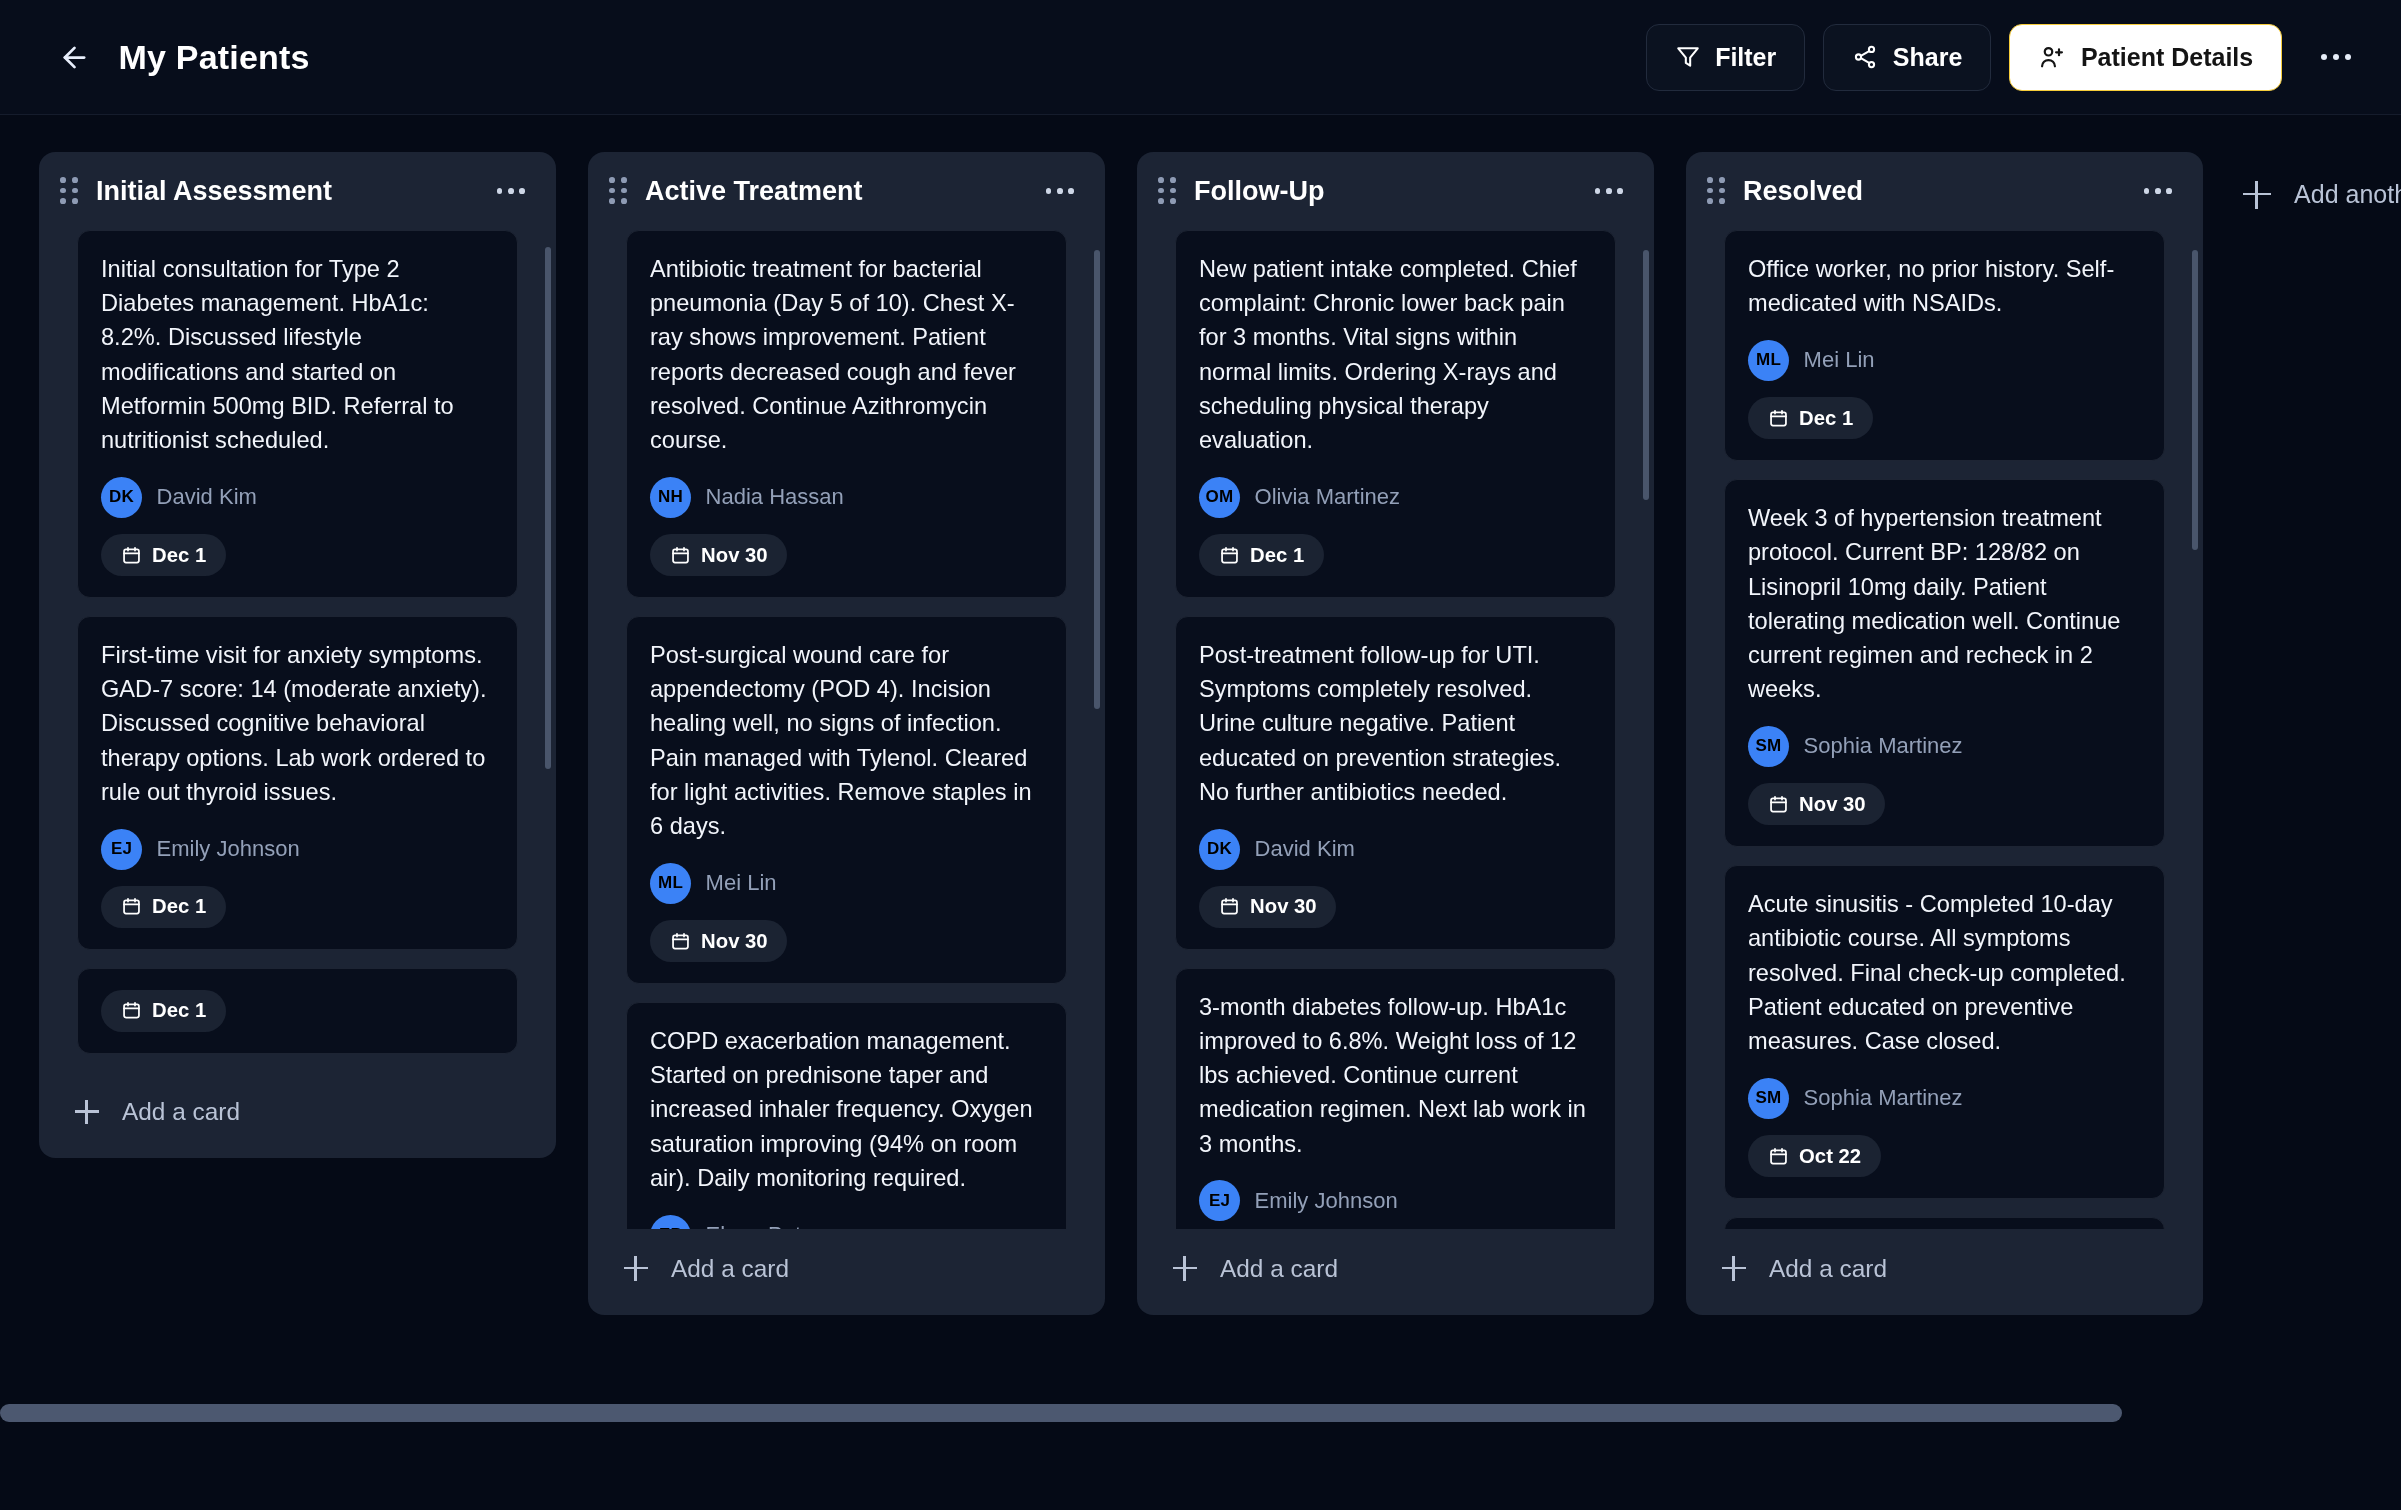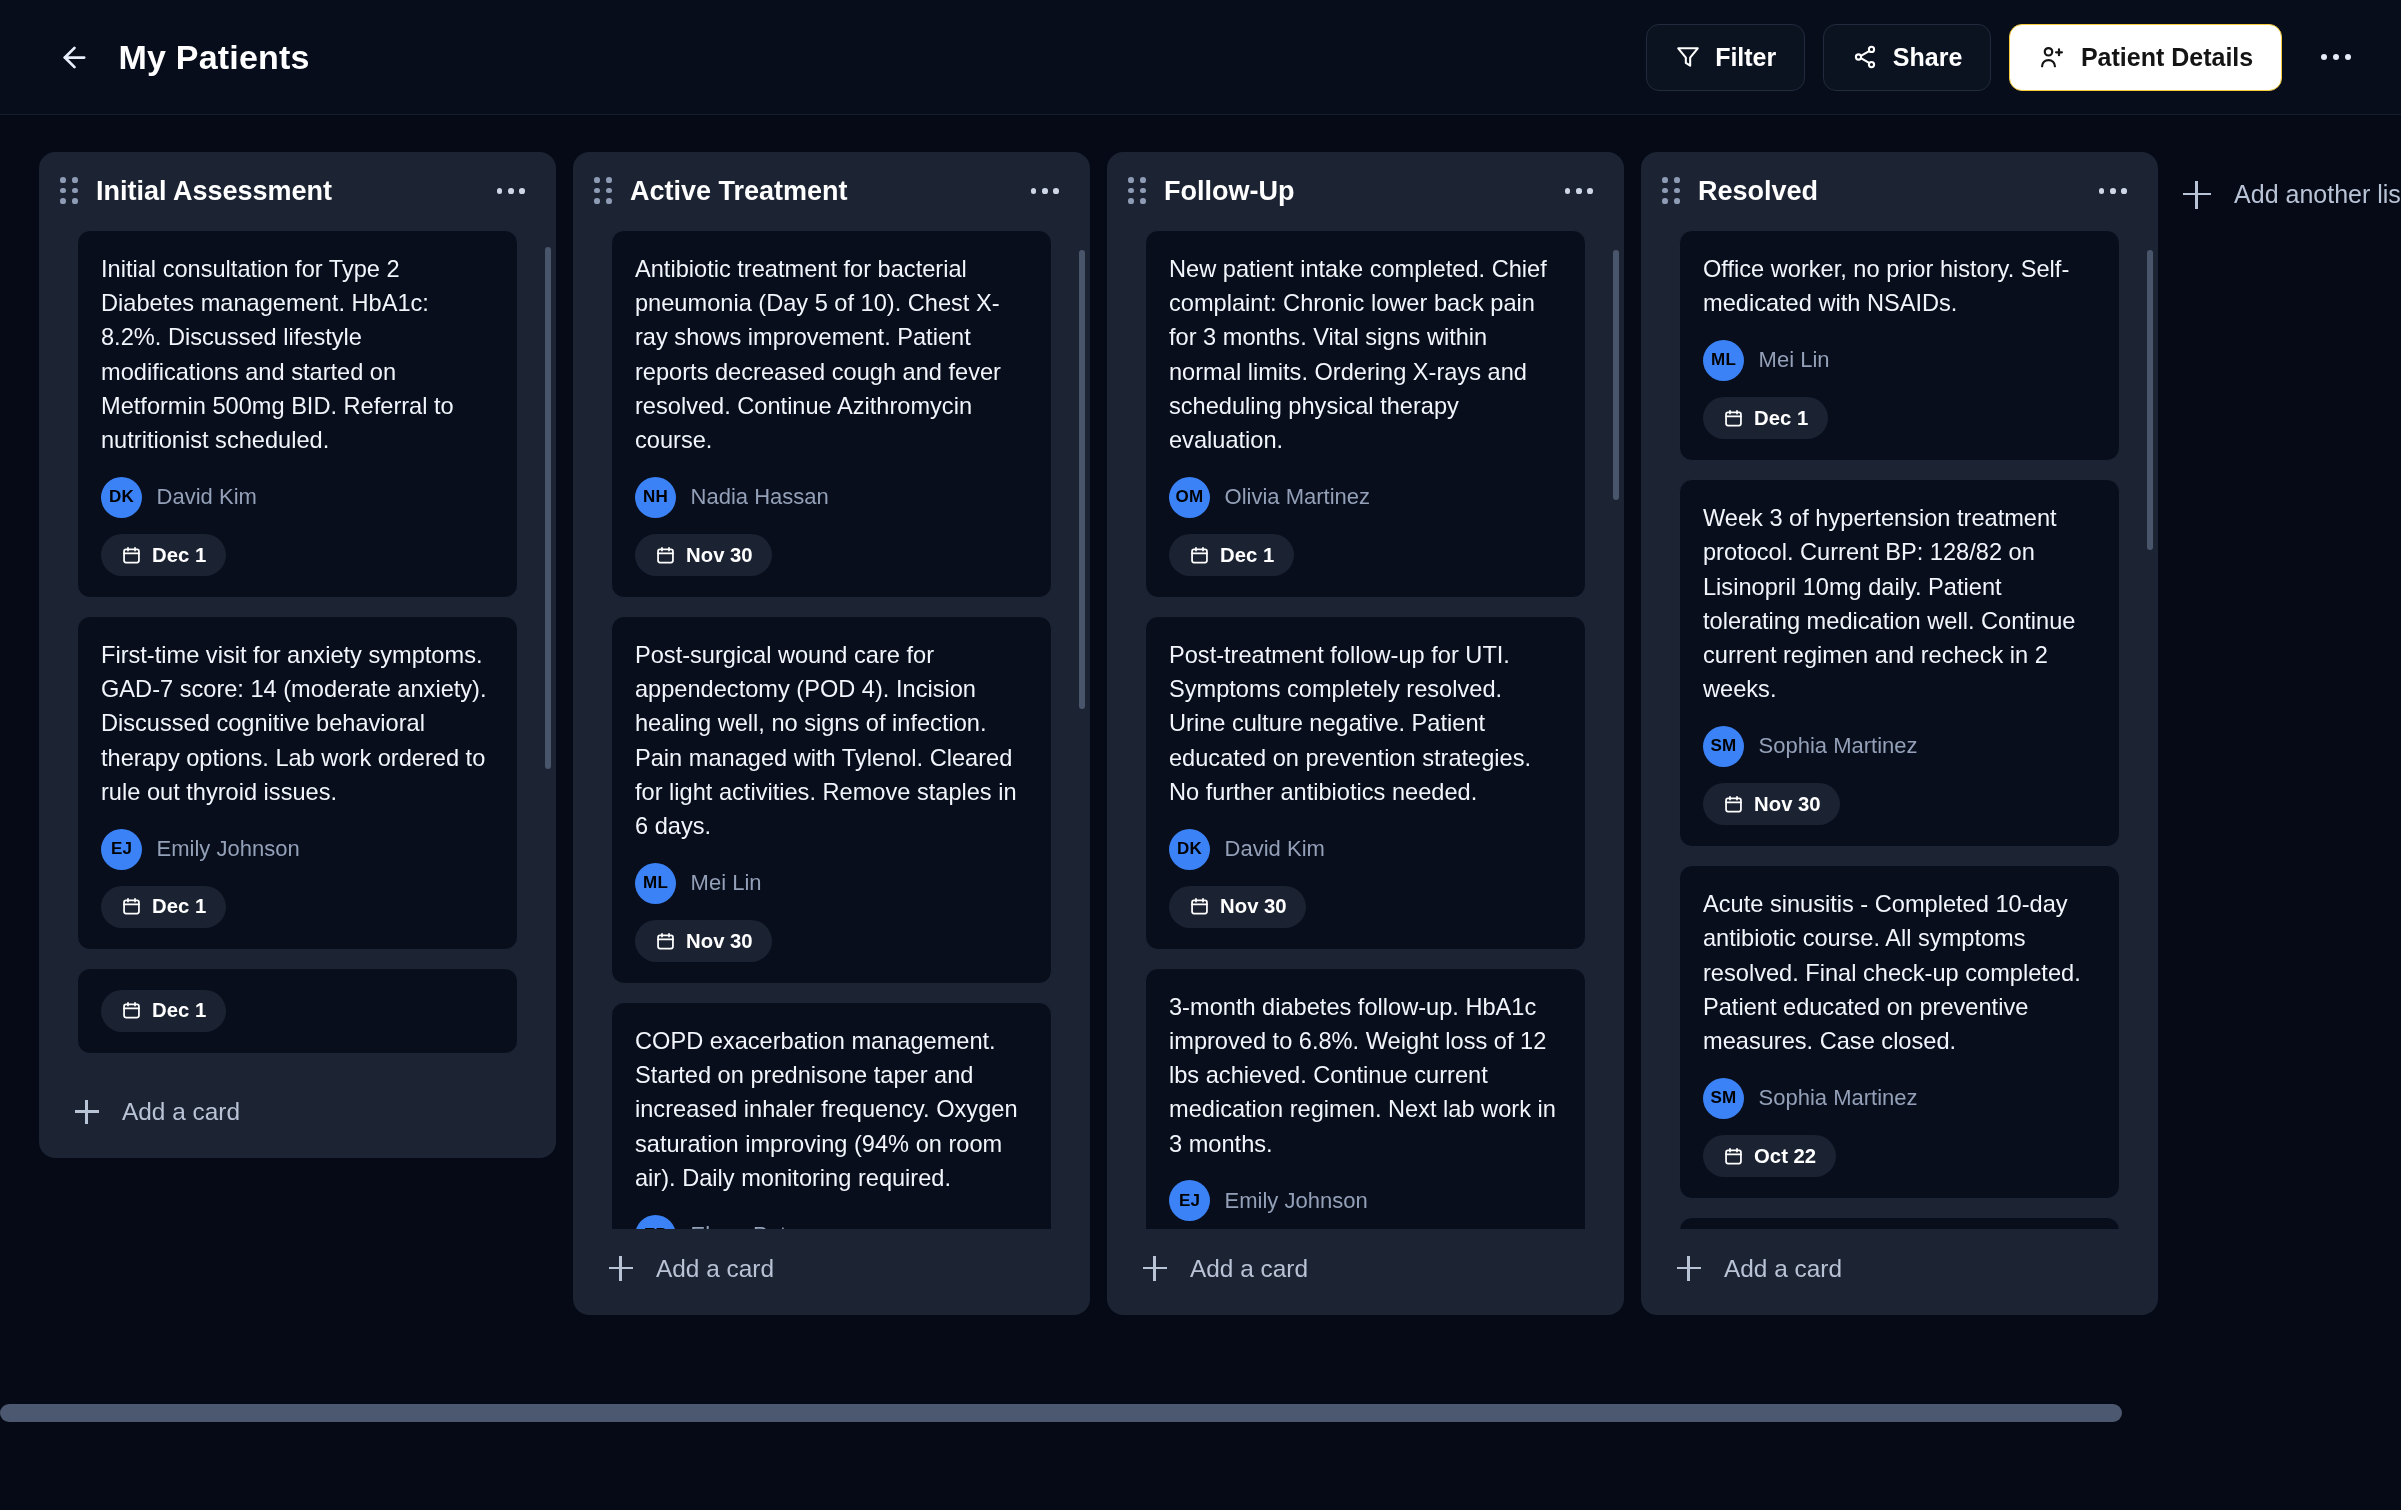--- a/index.html
+++ b/index.html
@@ -53,21 +53,21 @@
     border-radius: 8.1px; cursor: pointer;
   }
   .dots3 { display: flex; gap: 5.7px; }
   .dots3 i { width: 6.5px; height: 6.5px; border-radius: 50%; background: #e6ecf8; display:block; }
 
   
   .board {
     position: absolute; top: 115px; left: 0;
     width: 2401px; height: 1283px;
     padding: 37px 0 0 39px;
-    display: flex; align-items: flex-start; gap: 17px;
+    display: flex; align-items: flex-start; gap: 32px;
     overflow: hidden;
   }
   .column {
     flex: 0 0 auto;
     width: 517px;
     background: #1c2434;
     border-radius: 16.3px;
     padding: 0 0 11.4px 0;
     display: flex; flex-direction: column;
     max-height: 1163px;

